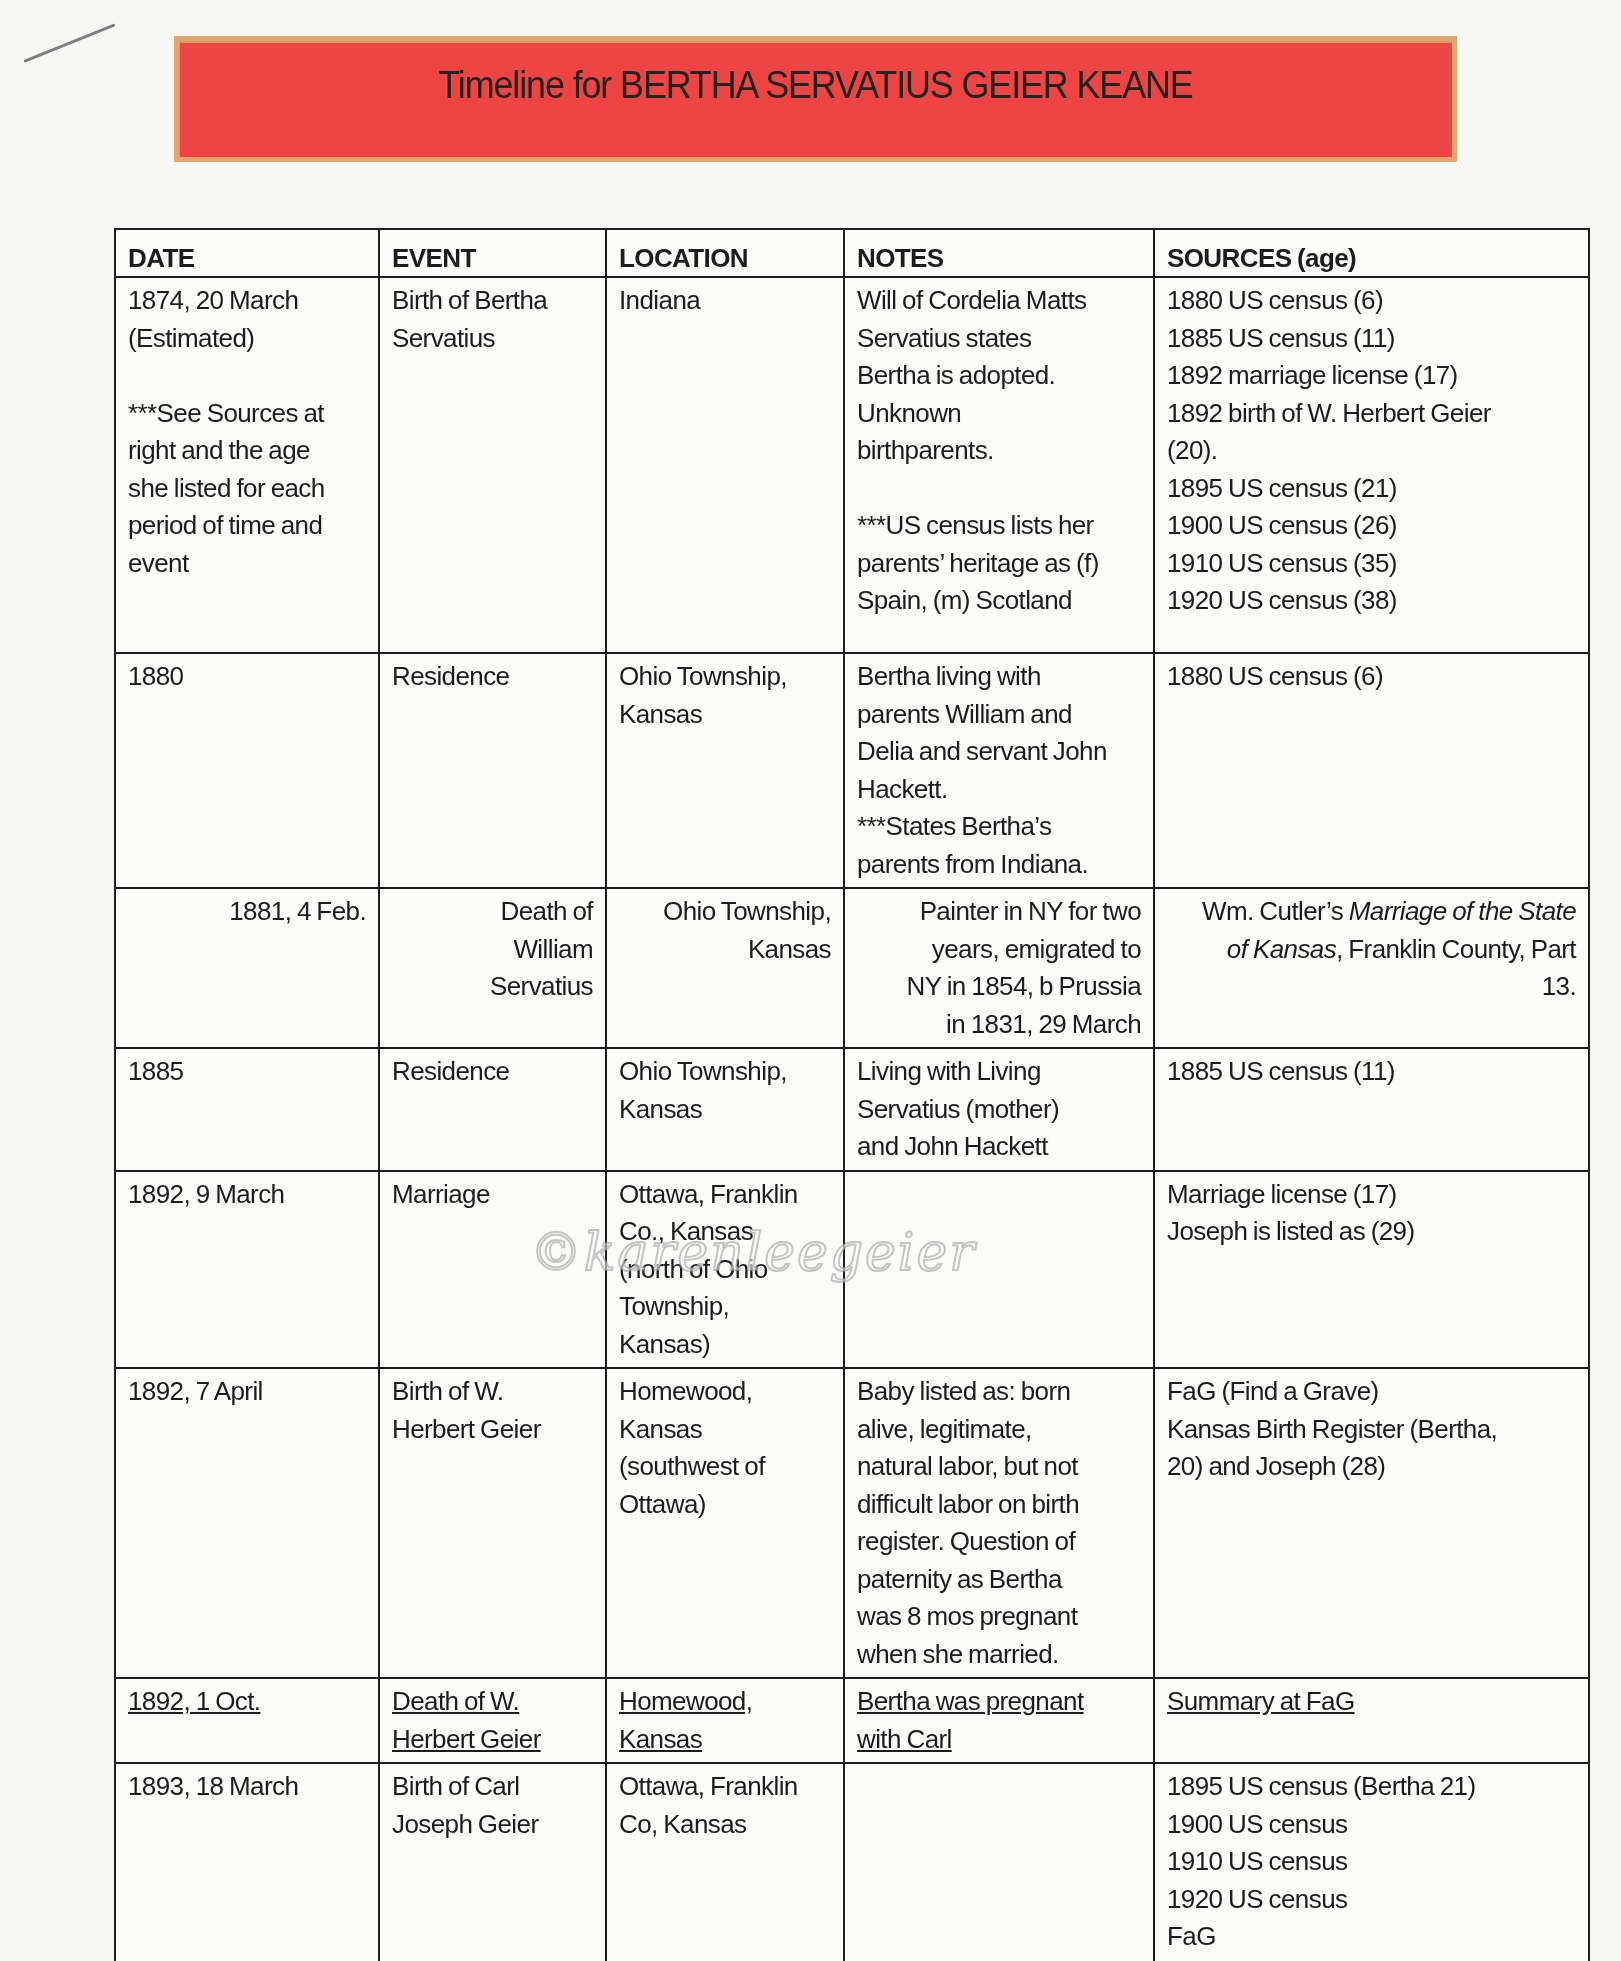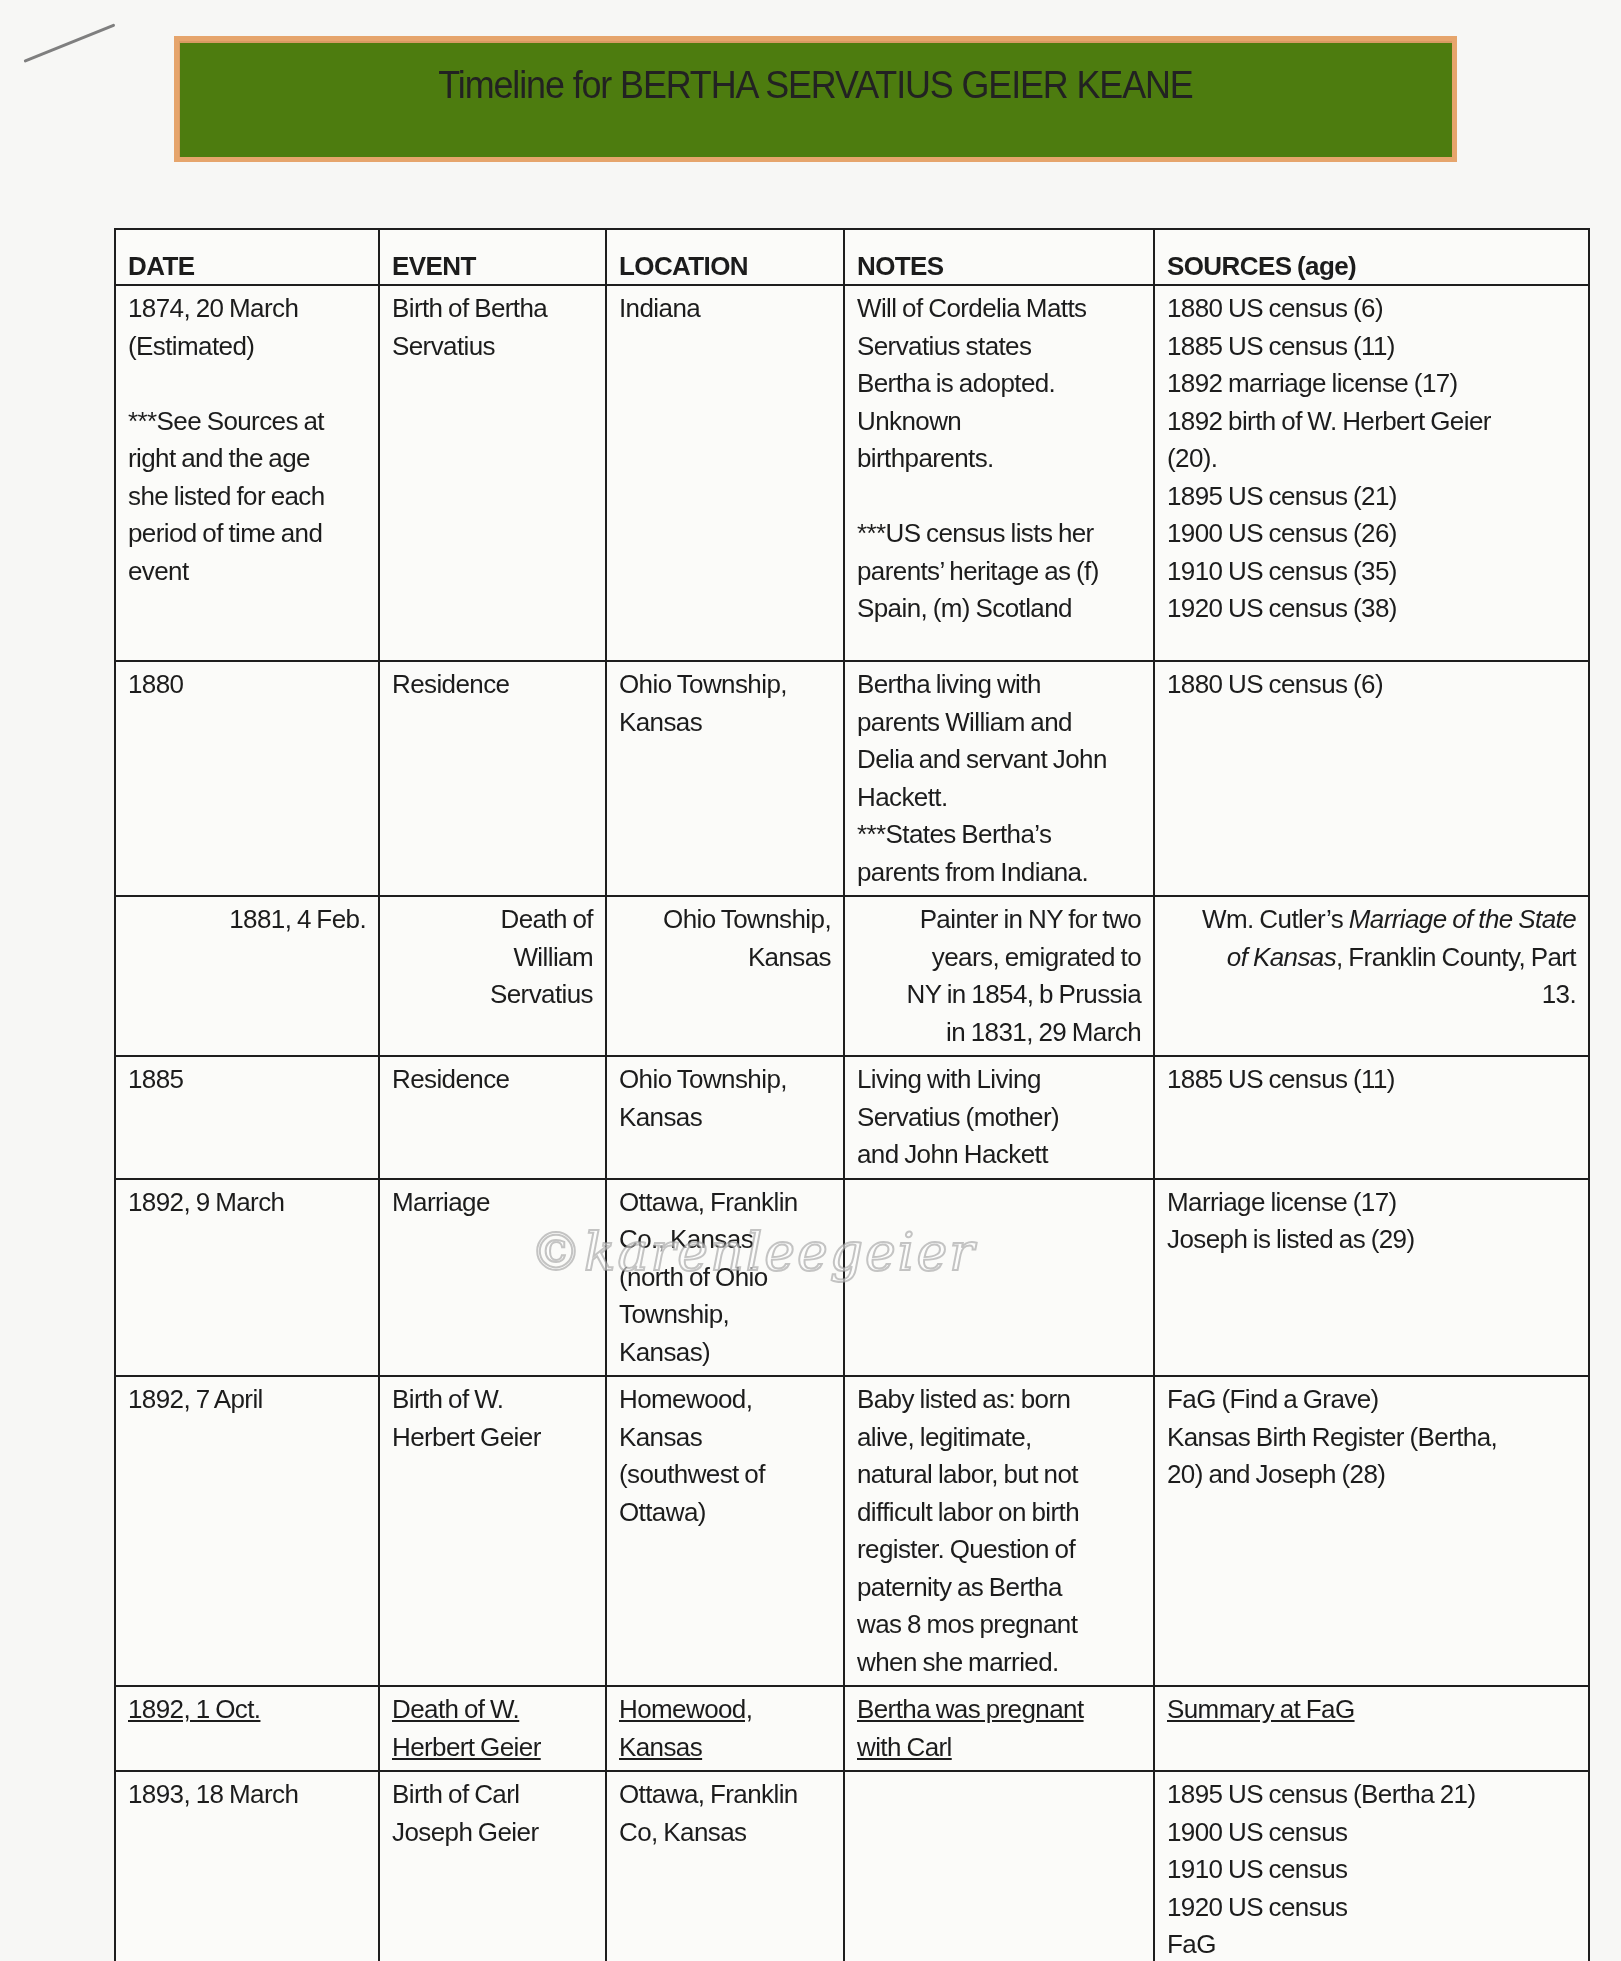--- a/index.html
+++ b/index.html
@@ -28,21 +28,21 @@
       opacity: 0.85;
     }
     .title-box {
       position: absolute;
       left: 174px;
       top: 36px;
       width: 1283px;
       height: 126px;
       border: 5px solid #e6a56c;
       box-sizing: border-box;
-      background: #4d7c0f;
+      background: #ef4444;
       box-shadow: 1px 2px 0 #d79a63 inset;
     }
     .title-text {
       position: absolute;
       left: 0;
       right: 0;
       top: 22px;
       text-align: center;
       font-size: 39px;
       letter-spacing: -1.2px;
@@ -70,21 +70,21 @@
       text-align: left;
       padding: 4px 12px 4px 12px;
       font-size: 26px;
       line-height: 37.5px;
       letter-spacing: -0.6px;
       word-spacing: -1px;
     }
     table.timeline th {
       font-weight: bold;
       height: 30px;
-      padding-top: 18px;
+      padding-top: 10px;
       padding-bottom: 0;
       line-height: 36px;
     }
     td .line {
       display: block;
       white-space: nowrap;
     }
     td .gap {
       display: block;
       height: 37.5px;

